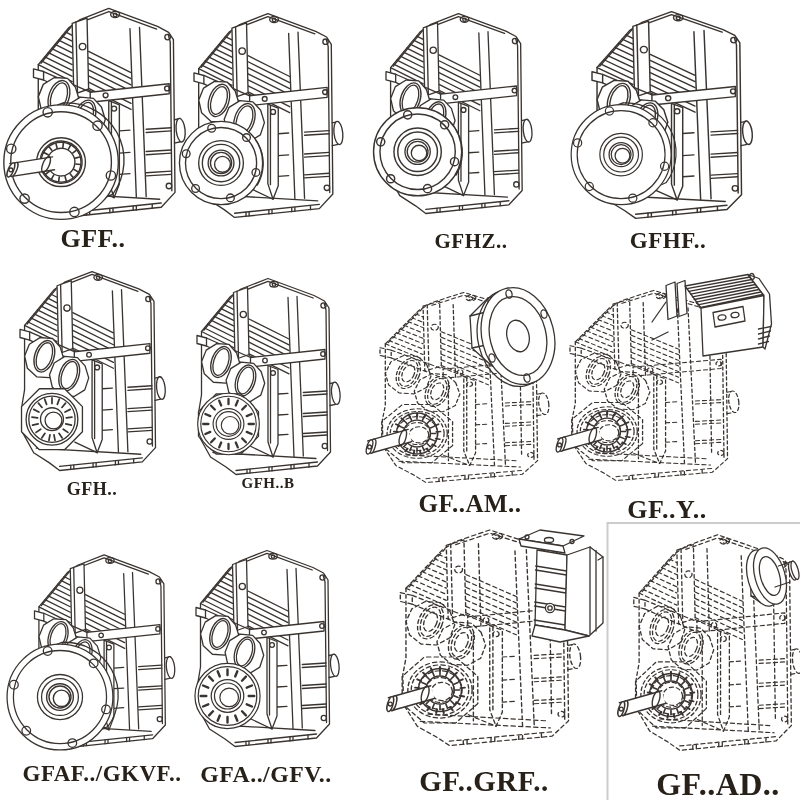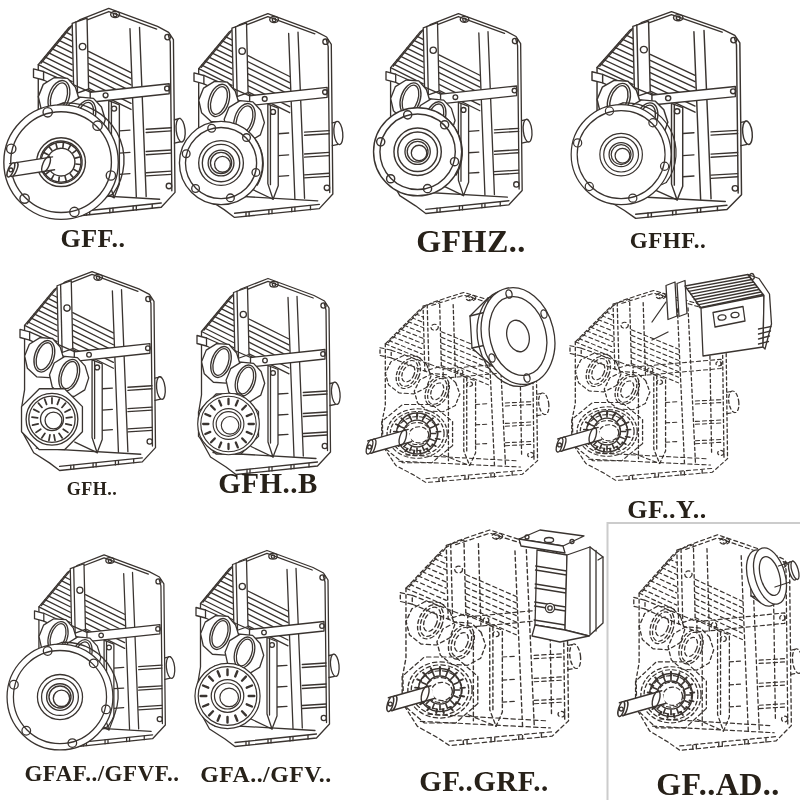--- a/index.html
+++ b/index.html
@@ -332,22 +332,23 @@
     <g>
           <use href="#var-gfgrf"></use>
         </g>
     <g>
           <use href="#var-gfad"></use>
         </g>
   </svg>
   </div>
 
   <div class="lbl" style="left:93px;top:239px;font-size:26px">GFF..</div>
-  <div class="lbl" style="left:471px;top:241px;font-size:32px">GFHZ..</div>
+  <div class="lbl" style="left:471px;top:241px;font-size:21px">GFHZ..</div>
   <div class="lbl" style="left:668px;top:241px;font-size:23px">GFHF..</div>
   <div class="lbl" style="left:92px;top:489px;font-size:18px">GFH..</div>
-  <div class="lbl" style="left:268px;top:483px;font-size:29px">GFH..B</div>
+  <div class="lbl" style="left:268px;top:483px;font-size:15px">GFH..B</div>
+  <div class="lbl" style="left:470px;top:504px;font-size:25px">GF..AM..</div>
   <div class="lbl" style="left:667px;top:510px;font-size:26px">GF..Y..</div>
-  <div class="lbl" style="left:102px;top:774px;font-size:23px">GFAF../GFVF..</div>
+  <div class="lbl" style="left:102px;top:774px;font-size:23px">GFAF../GKVF..</div>
   <div class="lbl" style="left:484px;top:781px;font-size:29px">GF..GRF..</div>
   <div class="lbl" style="left:266px;top:774px;font-size:23.8px">GFA../GFV..</div>
   <div class="lbl" style="left:718px;top:784px;font-size:32px">GF..AD..</div>
 </div>
 
 </body></html>

